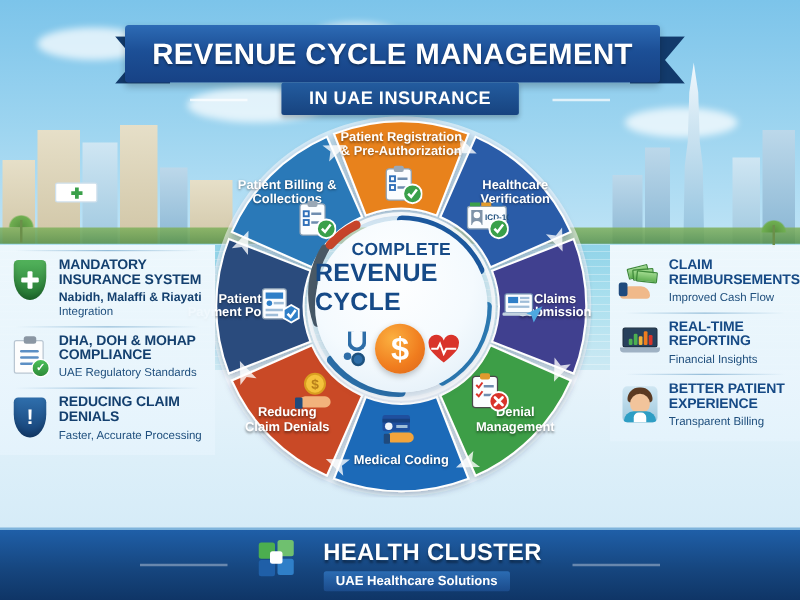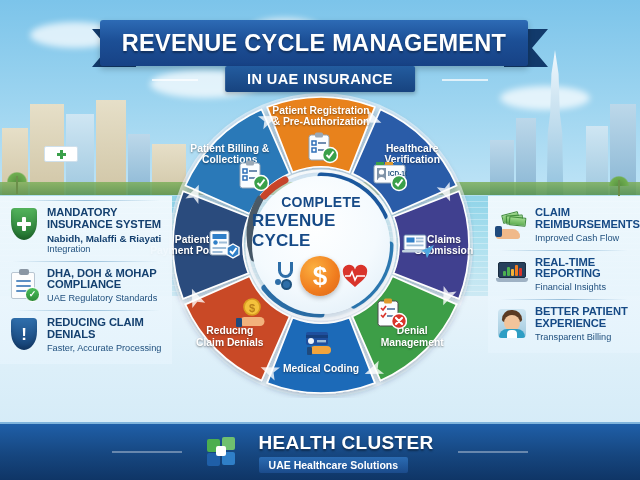--- a/index.html
+++ b/index.html
@@ -177,21 +177,21 @@
 
   .hub {
     position: absolute; left: 84px; top: 84px; width: 138px; height: 138px;
     border-radius: 50%;
     background: radial-gradient(circle at 44% 34%, #ffffff 0%, #f4fafe 55%, #dcebf6 100%);
     box-shadow: 0 3px 10px rgba(20,60,110,.25);
     display: flex; flex-direction: column; align-items: center; justify-content: center;
   }
   .hub .t1, .hub .t2 { color:#164a87; font-weight:bold; letter-spacing:.2px; }
   .hub .t1 { font-size: 14px; }
-  .hub .t2 { font-size: 17px; margin-top: 1px; }
+  .hub .t2 { font-size: 20px; margin-top: 1px; }
   .hubicons { display:flex; align-items:center; gap:2px; margin-top: 5px; }
   .steth{width:24px;height:28px;position:relative;}
   .steth .tube{position:absolute;left:4px;top:0;width:15px;height:16px;border:3px solid #2e6ea8;
                border-top:none;border-radius:0 0 10px 10px;}
   .steth .bell{position:absolute;left:7px;bottom:0;width:11px;height:11px;border-radius:50%;
                background:#2e6ea8;border:2px solid #1e527f;}
   .steth .ear{position:absolute;left:1px;bottom:5px;width:6px;height:6px;border-radius:50%;background:#2e6ea8;}
   .dollarc{width:40px;height:40px;border-radius:50%;
            background:radial-gradient(circle at 35% 30%,#fbb040,#f07c1e 60%,#d9651a 100%);
            box-shadow:0 2px 5px rgba(0,0,0,.25);
@@ -199,21 +199,21 @@
   .dollarc span{color:#fff;font-weight:bold;font-size:26px;line-height:26px;}
   .heart{width:26px;height:24px;position:relative;}
 
   
   #footer {
     position: absolute; left: 0; right: 0; bottom: 0; height: 58px; z-index: 30;
     background: linear-gradient(180deg,#1f5fa8 0%,#16467f 55%,#0f3566 100%);
     border-top: 2px solid #7fb4dc;
   }
   .fbar-wrap{ position:absolute; inset:0; display:flex; align-items:center; justify-content:center; }
-  .fcontent{ display:flex; align-items:center; gap:22px; }
+  .fcontent{ display:flex; gap:22px; }
   .logo-mark{ width:30px; height:30px; position:relative; }
   .logo-mark i{ position:absolute; border-radius:2px; }
   .brandtext{ display:flex; flex-direction:column; align-items:flex-start; }
   .brandtext .bt1{ color:#ffffff; font-weight:bold; font-size:19px; letter-spacing:.3px;
                    text-shadow:0 2px 2px rgba(0,0,0,.4); }
   .brandtext .bt2{
     margin-top:3px; background:linear-gradient(180deg,#2b6cb3,#1b4b8b);
     color:#ffffff; font-weight:bold; font-size:10.5px; padding:2px 10px; border-radius:2px;
   }
   .fline{position:absolute;top:27px;height:2px;width:70px;background:rgba(255,255,255,.35);}

